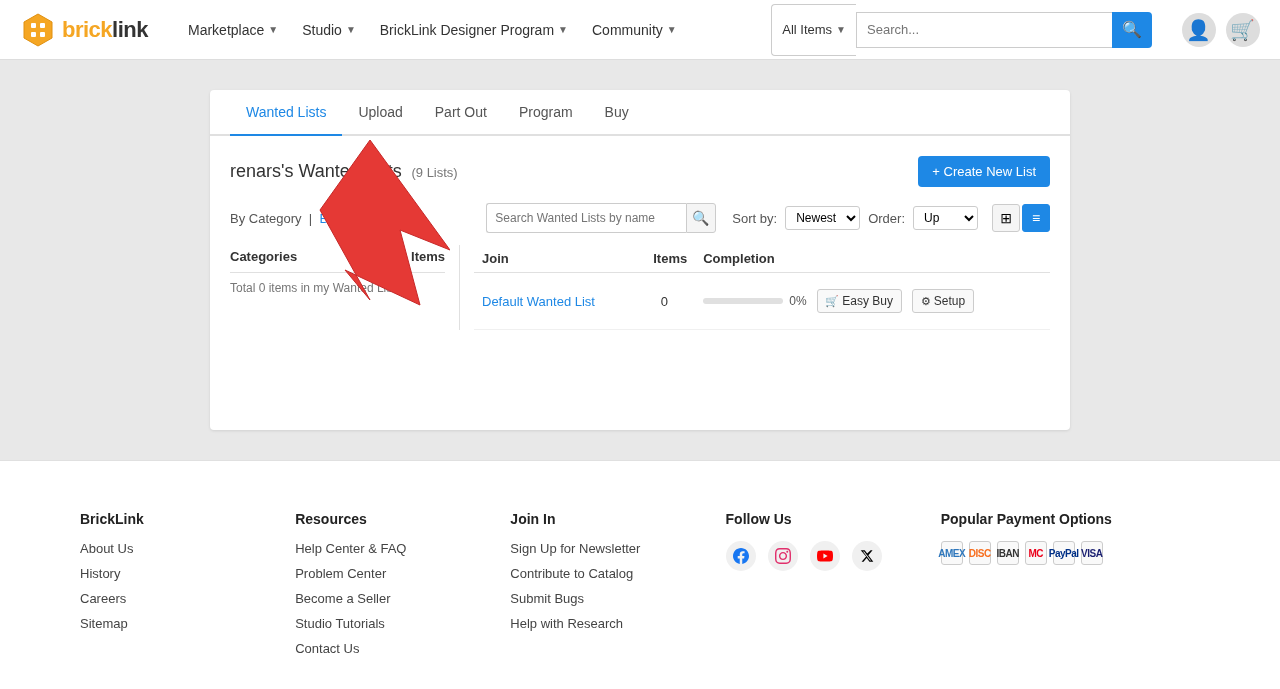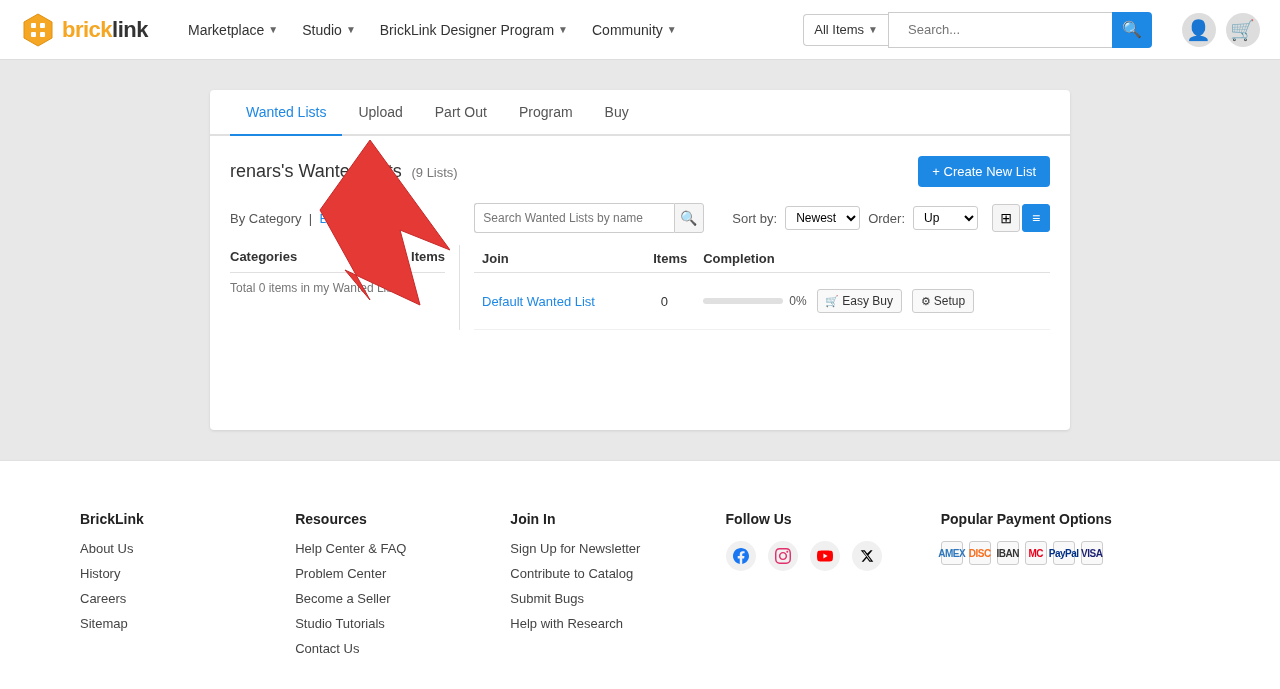--- a/index.html
+++ b/index.html
@@ -63,29 +63,29 @@
       display: flex;
       align-items: center;
       gap: 4px;
       border: 1px solid #ccc;
       border-right: none;
       padding: 6px 10px;
       background: #fff;
       border-radius: 4px 0 0 4px;
       font-size: 13px;
       cursor: pointer;
-      height: 32px;
+      height: 52px;
     }
     .search-input {
       border: 1px solid #ccc;
       border-right: none;
-      padding: 6px 19px;
+      padding: 6px 10px;
       font-size: 13px;
       height: 36px;
-      width: 224px;
+      width: 256px;
       outline: none;
     }
     .search-btn {
       background: #1e88e5;
       border: none;
       color: #fff;
       height: 36px;
       width: 40px;
       cursor: pointer;
       border-radius: 0 4px 4px 0;
@@ -213,21 +213,20 @@
       justify-content: center;
       font-size: 14px;
       color: #555;
     }
     .sort-row {
       display: flex;
       align-items: center;
       gap: 8px;
       font-size: 13px;
       color: #555;
-      margin-left: 12px;
     }
     .sort-select {
       border: 1px solid #ccc;
       padding: 3px 6px;
       border-radius: 3px;
       font-size: 12px;
       cursor: pointer;
       background: #fff;
     }
     .view-icons {

